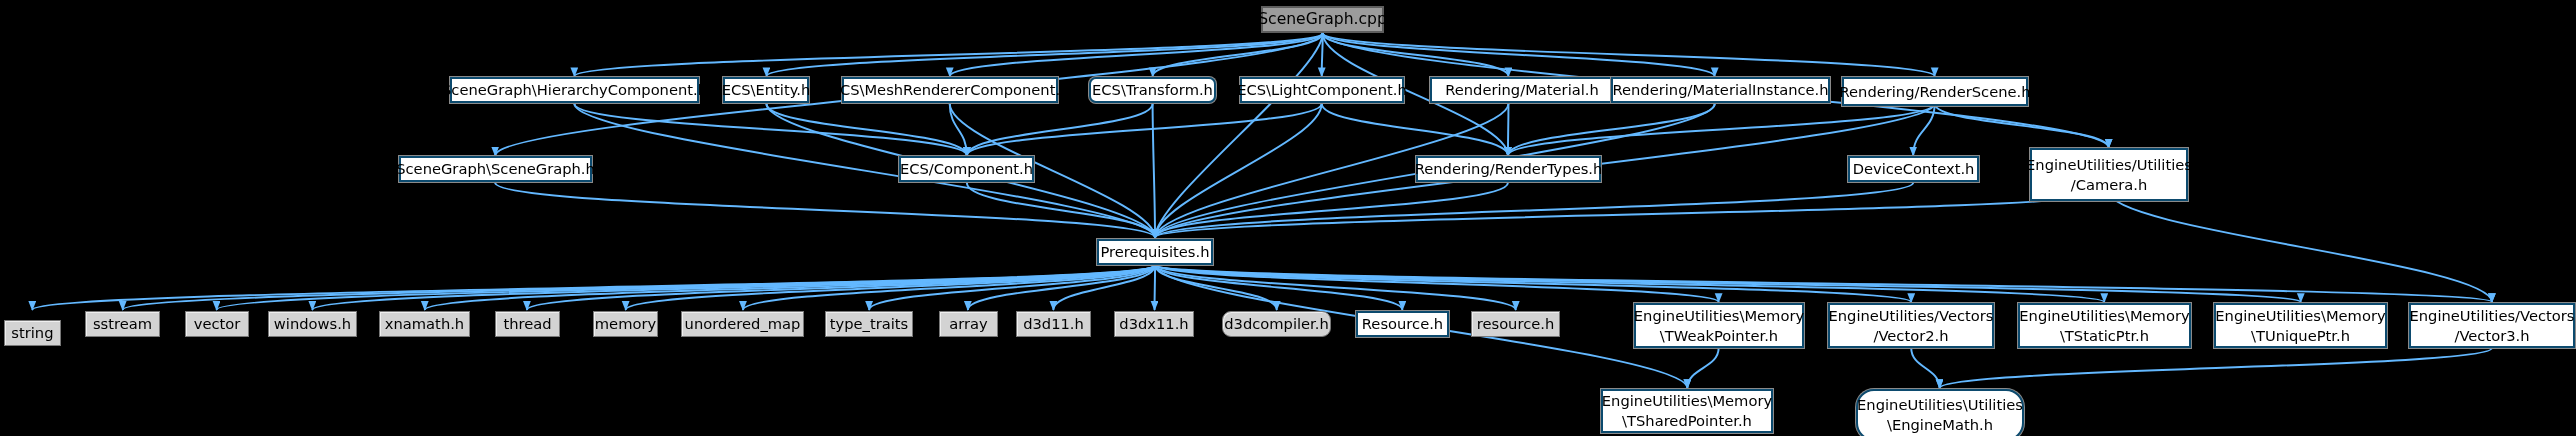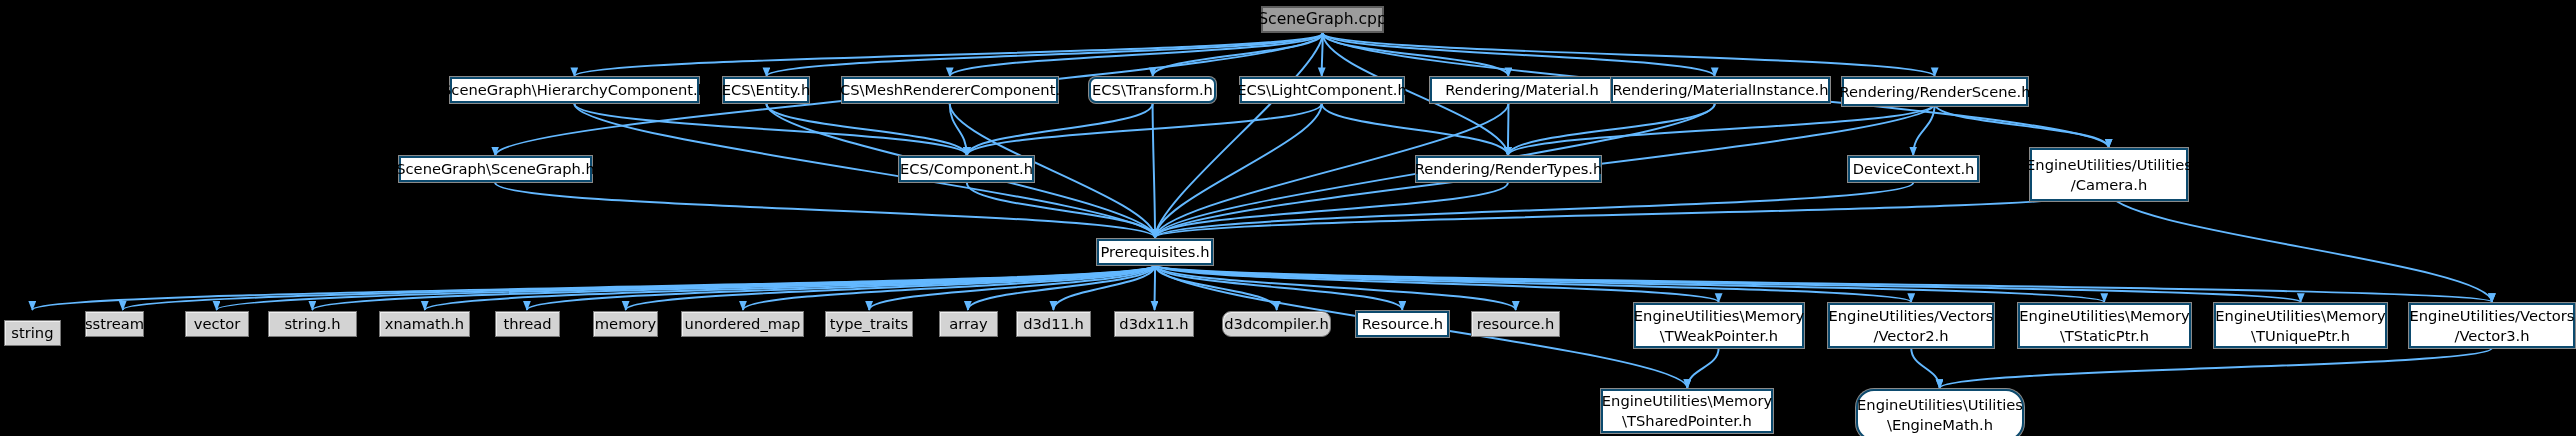--- a/index.html
+++ b/index.html
@@ -125,23 +125,23 @@
       <div class="node project" style="left: 1611px; top: 77px; width: 219px; height: 26px;">Rendering/MaterialInstance.h</div>
       <div class="node project" style="left: 1842px; top: 77px; width: 186px; height: 29px;">Rendering/RenderScene.h</div>
       <div class="node project" style="left: 399px; top: 156px; width: 193px; height: 26px;">SceneGraph\SceneGraph.h</div>
       <div class="node project" style="left: 899px; top: 156px; width: 135px; height: 26px;">ECS/Component.h</div>
       <div class="node project" style="left: 1416px; top: 156px; width: 185px; height: 26px; text-align: right;">Rendering/RenderTypes.h</div>
       <div class="node project" style="left: 1848px; top: 156px; width: 131px; height: 26px;">DeviceContext.h</div>
       <div class="node project" style="left: 2030px; top: 148px; width: 158px; height: 53px;">EngineUtilities/Utilities
 /Camera.h</div>
       <div class="node project" style="left: 1097px; top: 239px; width: 116px; height: 26px;">Prerequisites.h</div>
       <div class="node external" style="left: 3.9px; top: 311px; width: 57px; height: 26px; margin-top: 9px;">string</div>
-      <div class="node external" style="left: 85px; top: 311px; width: 59px; height: 26px;">sstream</div>
+      <div class="node external" style="left: 85px; top: 311px; width: 75px; height: 26px;">sstream</div>
       <div class="node external" style="left: 185px; top: 311px; width: 64px; height: 26px;">vector</div>
-      <div class="node external" style="left: 268px; top: 311px; width: 89px; height: 26px;">string.h</div>
+      <div class="node external" style="left: 268px; top: 311px; width: 89px; height: 26px;">windows.h</div>
       <div class="node external" style="left: 379px; top: 311px; width: 91px; height: 26px;">xnamath.h</div>
       <div class="node external" style="left: 495px; top: 311px; width: 65px; height: 26px;">thread</div>
       <div class="node external" style="left: 593px; top: 311px; width: 65px; height: 26px;">memory</div>
       <div class="node external" style="left: 681px; top: 311px; width: 123px; height: 26px;">unordered_map</div>
       <div class="node external" style="left: 825px; top: 311px; width: 88px; height: 26px;">type_traits</div>
       <div class="node external" style="left: 939px; top: 311px; width: 59px; height: 26px;">array</div>
       <div class="node external" style="left: 1016px; top: 311px; width: 75px; height: 26px;">d3d11.h</div>
       <div class="node external" style="left: 1114px; top: 311px; width: 80px; height: 26px;">d3dx11.h</div>
       <div class="node external" style="left: 1222px; top: 311px; width: 109px; height: 26px; border-radius: 9px;">d3dcompiler.h</div>
       <div class="node project" style="left: 1356px; top: 311px; width: 93px; height: 26px;">Resource.h</div>

